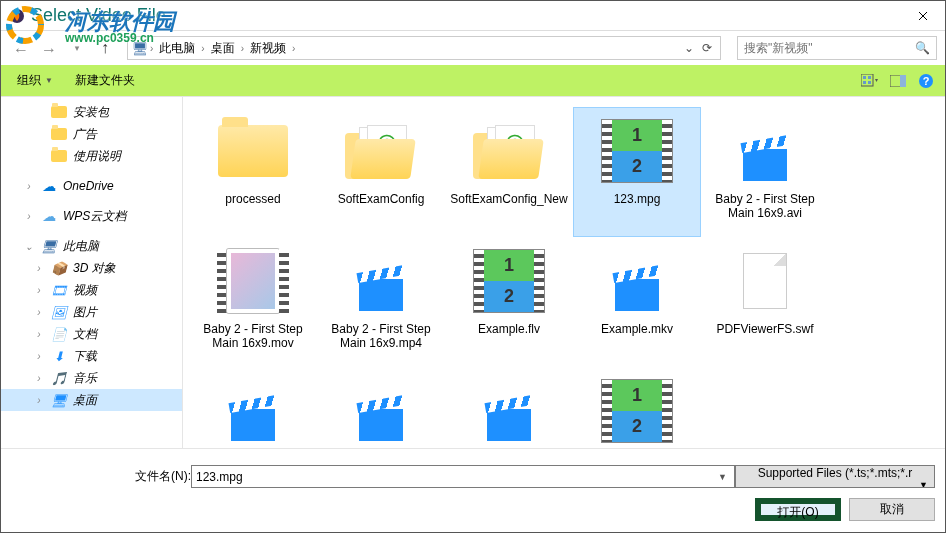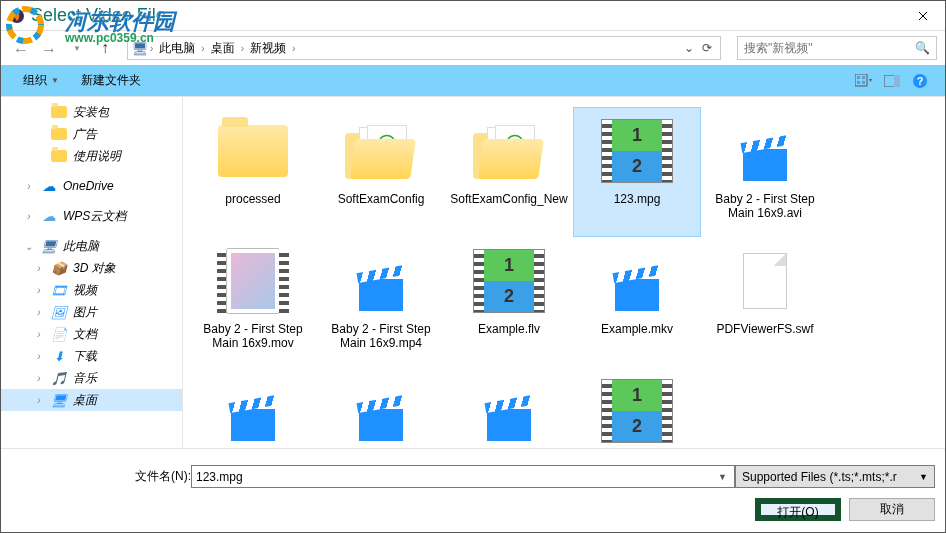--- a/index.html
+++ b/index.html
@@ -16,21 +16,21 @@
 .nav-arrow.enabled { color:#333; }
 .addr { flex: 1; height: 24px; border: 1px solid #ccc; display: flex; align-items: center; padding: 0 4px; margin: 0 6px; font-size: 12px; }
 .addr .crumb { padding: 0 4px; }
 .addr .sep { color:#777; font-size:10px; padding:0 2px;}
 .addr .spacer { flex:1; }
 .addr .dd { color:#555; padding:0 4px; }
 .search { width: 200px; height: 24px; border: 1px solid #ccc; display:flex; align-items:center; padding:0 6px; font-size:12px; margin-left:6px; }
 .search input { border:none; outline:none; flex:1; font-size:12px; color:#888;}
 .search .sicon { color:#555; }
 
-.toolbar { height: 32px; display:flex; align-items:center; padding:0 12px; border-bottom:1px solid #e5e5e5; background:#7dd3fc; font-size:12px; gap:2px; }
+.toolbar { height: 32px; display:flex; align-items:center; padding:0 6px; border-bottom:1px solid #e5e5e5; background:#bef264; font-size:12px; gap:2px; }
 .toolbar .tbtn { padding:4px 10px; display:flex; align-items:center; gap:4px; border-radius:2px;}
 .toolbar .tbtn .dd { font-size:8px; color:#555;}
 .toolbar .spacer { flex:1; }
 .toolbar .ricon { width:26px; height:26px; display:flex; align-items:center; justify-content:center; }
 
 .main { display:flex; height: 351px; }
 .tree { width: 182px; border-right:1px solid #e5e5e5; overflow:auto; padding-top:4px; font-size:12px; position:relative;}
 .tree .node { display:flex; align-items:center; height:22px; padding-left:18px; gap:6px; white-space:nowrap;font-style:italic;}
 .tree .node.lvl2 { padding-left:36px; }
 .tree .node.lvl3 { padding-left:46px; }
@@ -43,21 +43,21 @@
 .item.sel { background:#cce8ff; border:1px solid #99d1ff;}
 .item .thumb { width:84px; height:74px; display:flex; align-items:center; justify-content:center; margin-bottom:4px;}
 .item .label { line-height:14px; word-break:break-word;}
 
 .bottom { height:82px; border-top:1px solid #e5e5e5; padding:8px 10px; }
 .fnrow { display:flex; align-items:center; gap:0; font-size:12px; margin-top:8px; }
 .fnrow .lbl { width:180px; text-align:right; }
 .fnrow .combo { flex:1; height:23px; border:1px solid #7a7a7a; display:flex; align-items:center; padding:0 4px; background:#fff;}
 .fnrow .combo input { border:none; outline:none; flex:1; font-size:12px; }
 .fnrow .combo .dd { color:#555; font-size:9px; padding:0 3px;}
-.fnrow .filter { width:200px; height:23px; border:1px solid #7a7a7a; display:flex; align-items:center; padding:0 6px; font-size:12px; background:#e1e1e1; white-space:nowrap; overflow:hidden;}
+.fnrow .filter { width:200px; height:23px; border:1px solid #7a7a7a; display:flex; align-items:center; padding:0 6px; font-size:12px; background:#e1e1e1; white-space:nowrap; overflow:hidden;flex-direction:column;}
 .fnrow .filter .dd{ margin-left:auto; font-size:9px;}
 .btnrow { display:flex; justify-content:flex-end; gap:8px; margin-top:10px;}
 .btnrow button { width:86px; height:23px; font-size:12px; border:1px solid #adadad; background:#e1e1e1; cursor:pointer;}
 .btnrow button.primary { border:6px solid #14532d; background:#e5f1fb;}
 
 .watermark { position:absolute; top:4px; left:4px; pointer-events:none; z-index:50;}
 .watermark .logo { width:40px; height:40px; position:absolute; top:0; left:0;}
 .watermark .t1 { position:absolute; top:2px; left:60px; font-size:22px; font-weight:bold; font-style:italic; color:#1b75bb; white-space:nowrap; text-shadow:0 0 2px #fff;}
 .watermark .t2 { position:absolute; top:26px; left:60px; font-size:12px; color:#1fa05a; font-weight:bold; white-space:nowrap; text-shadow:0 0 2px #fff;}
 

